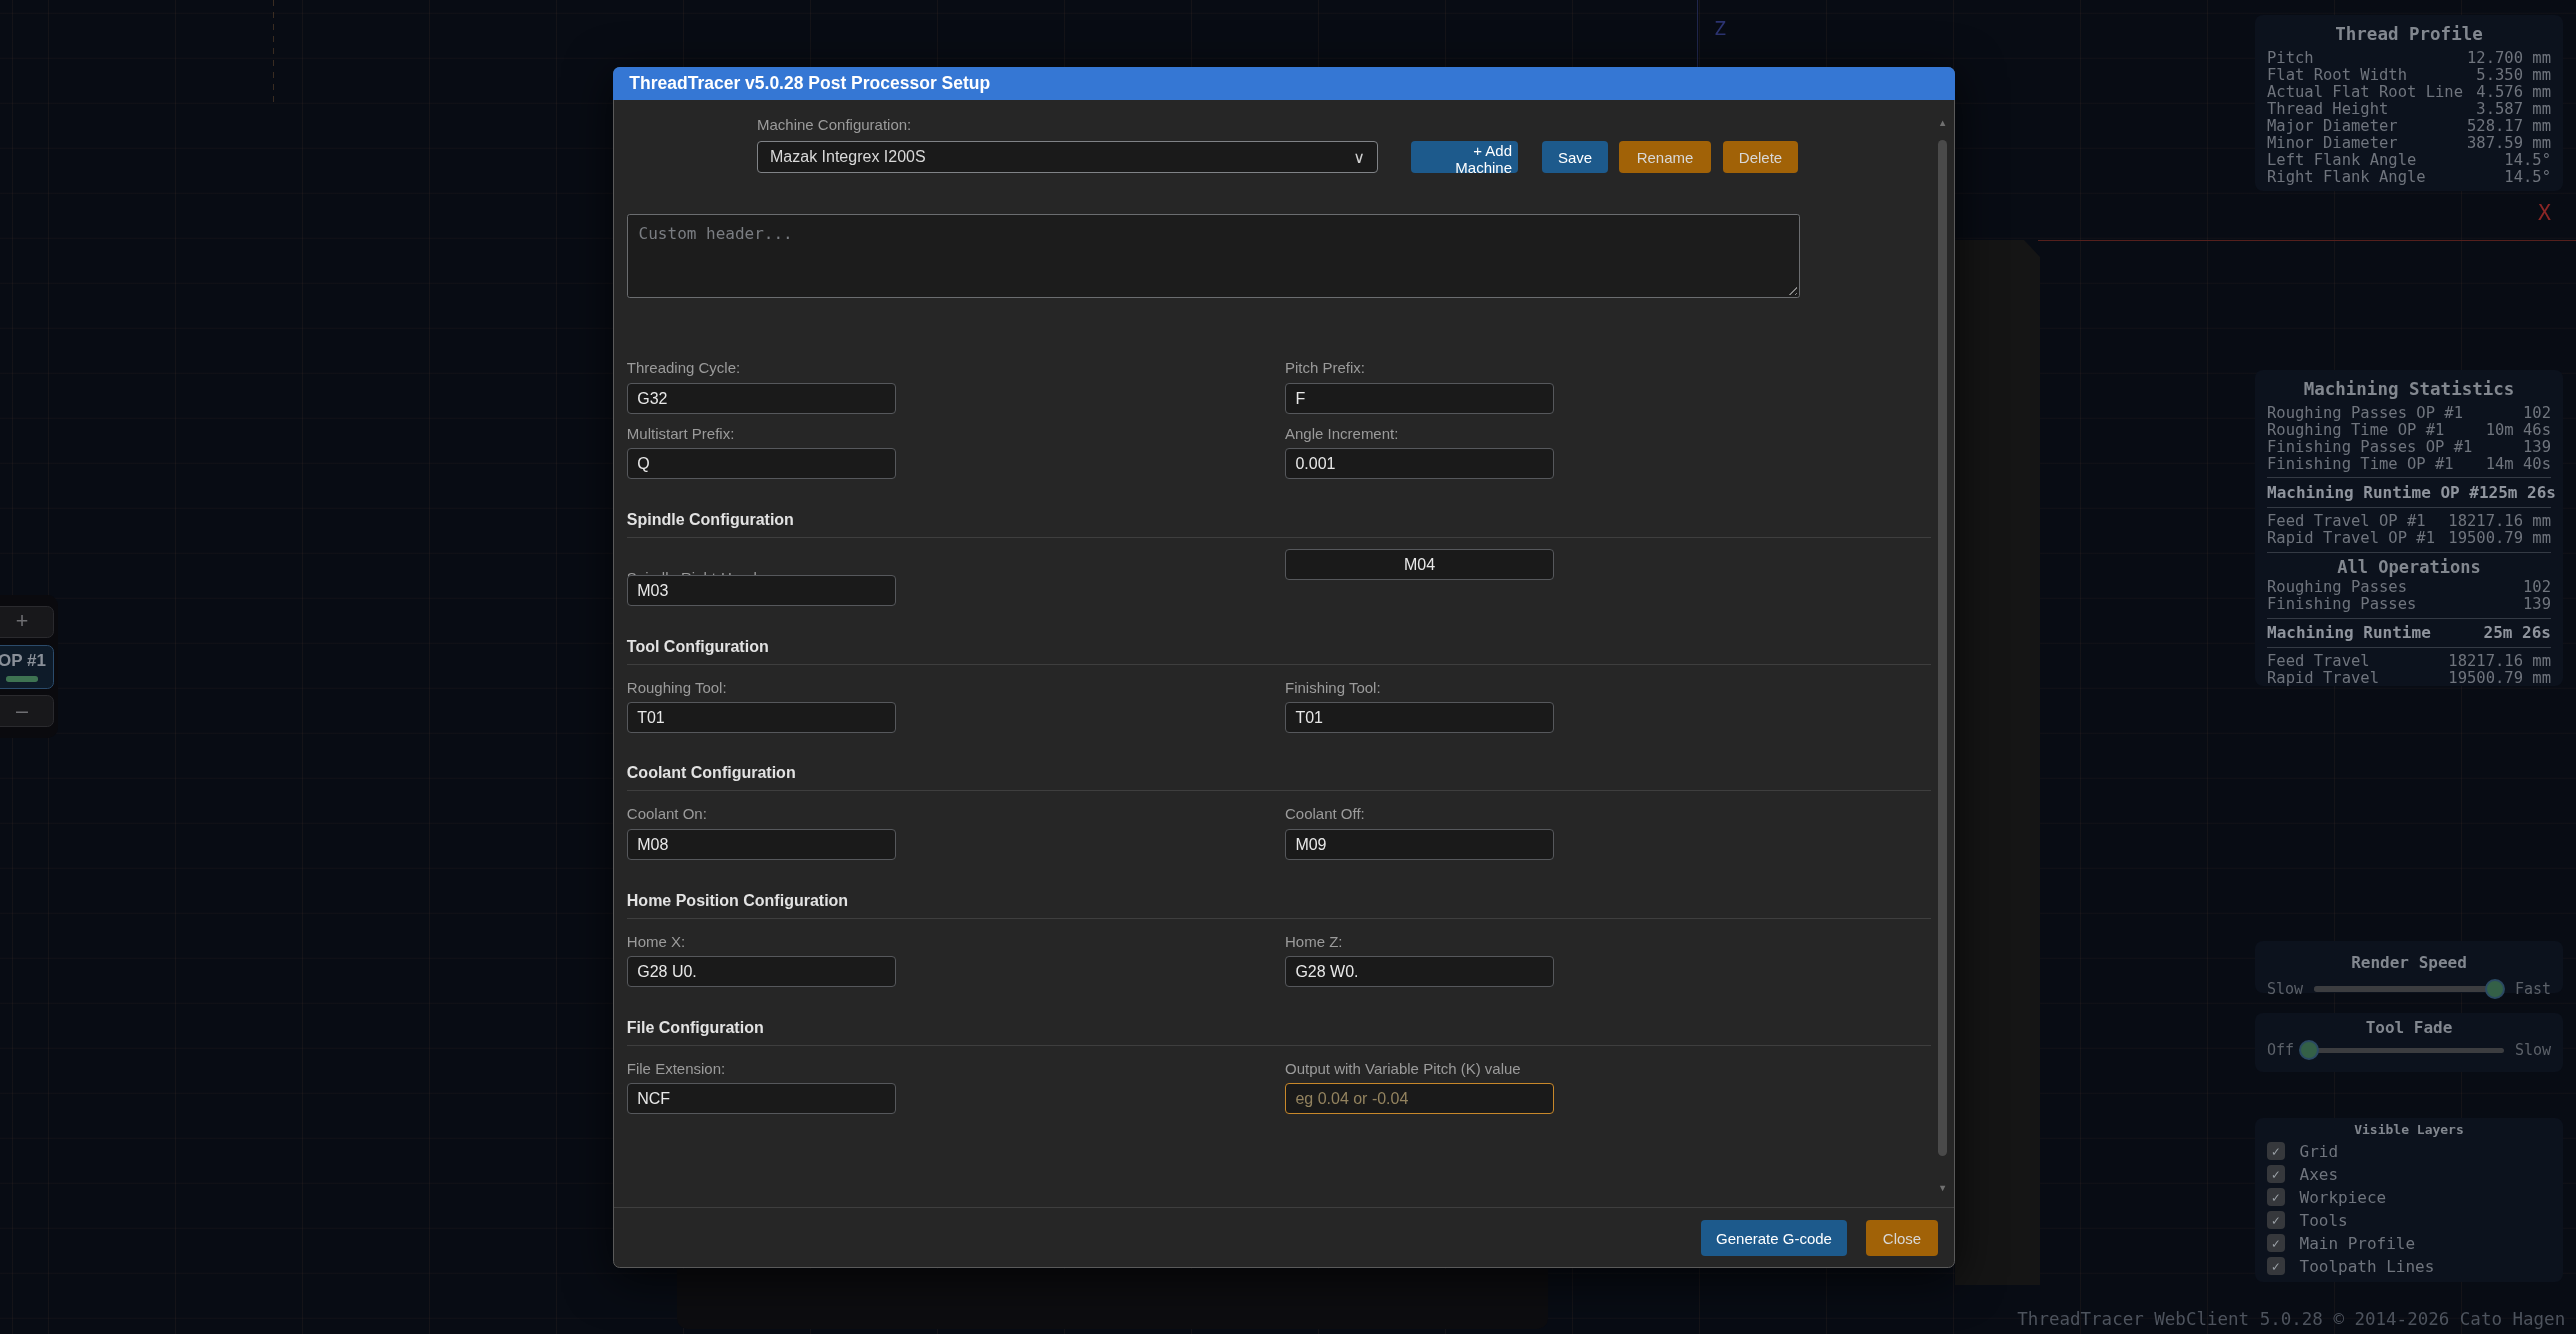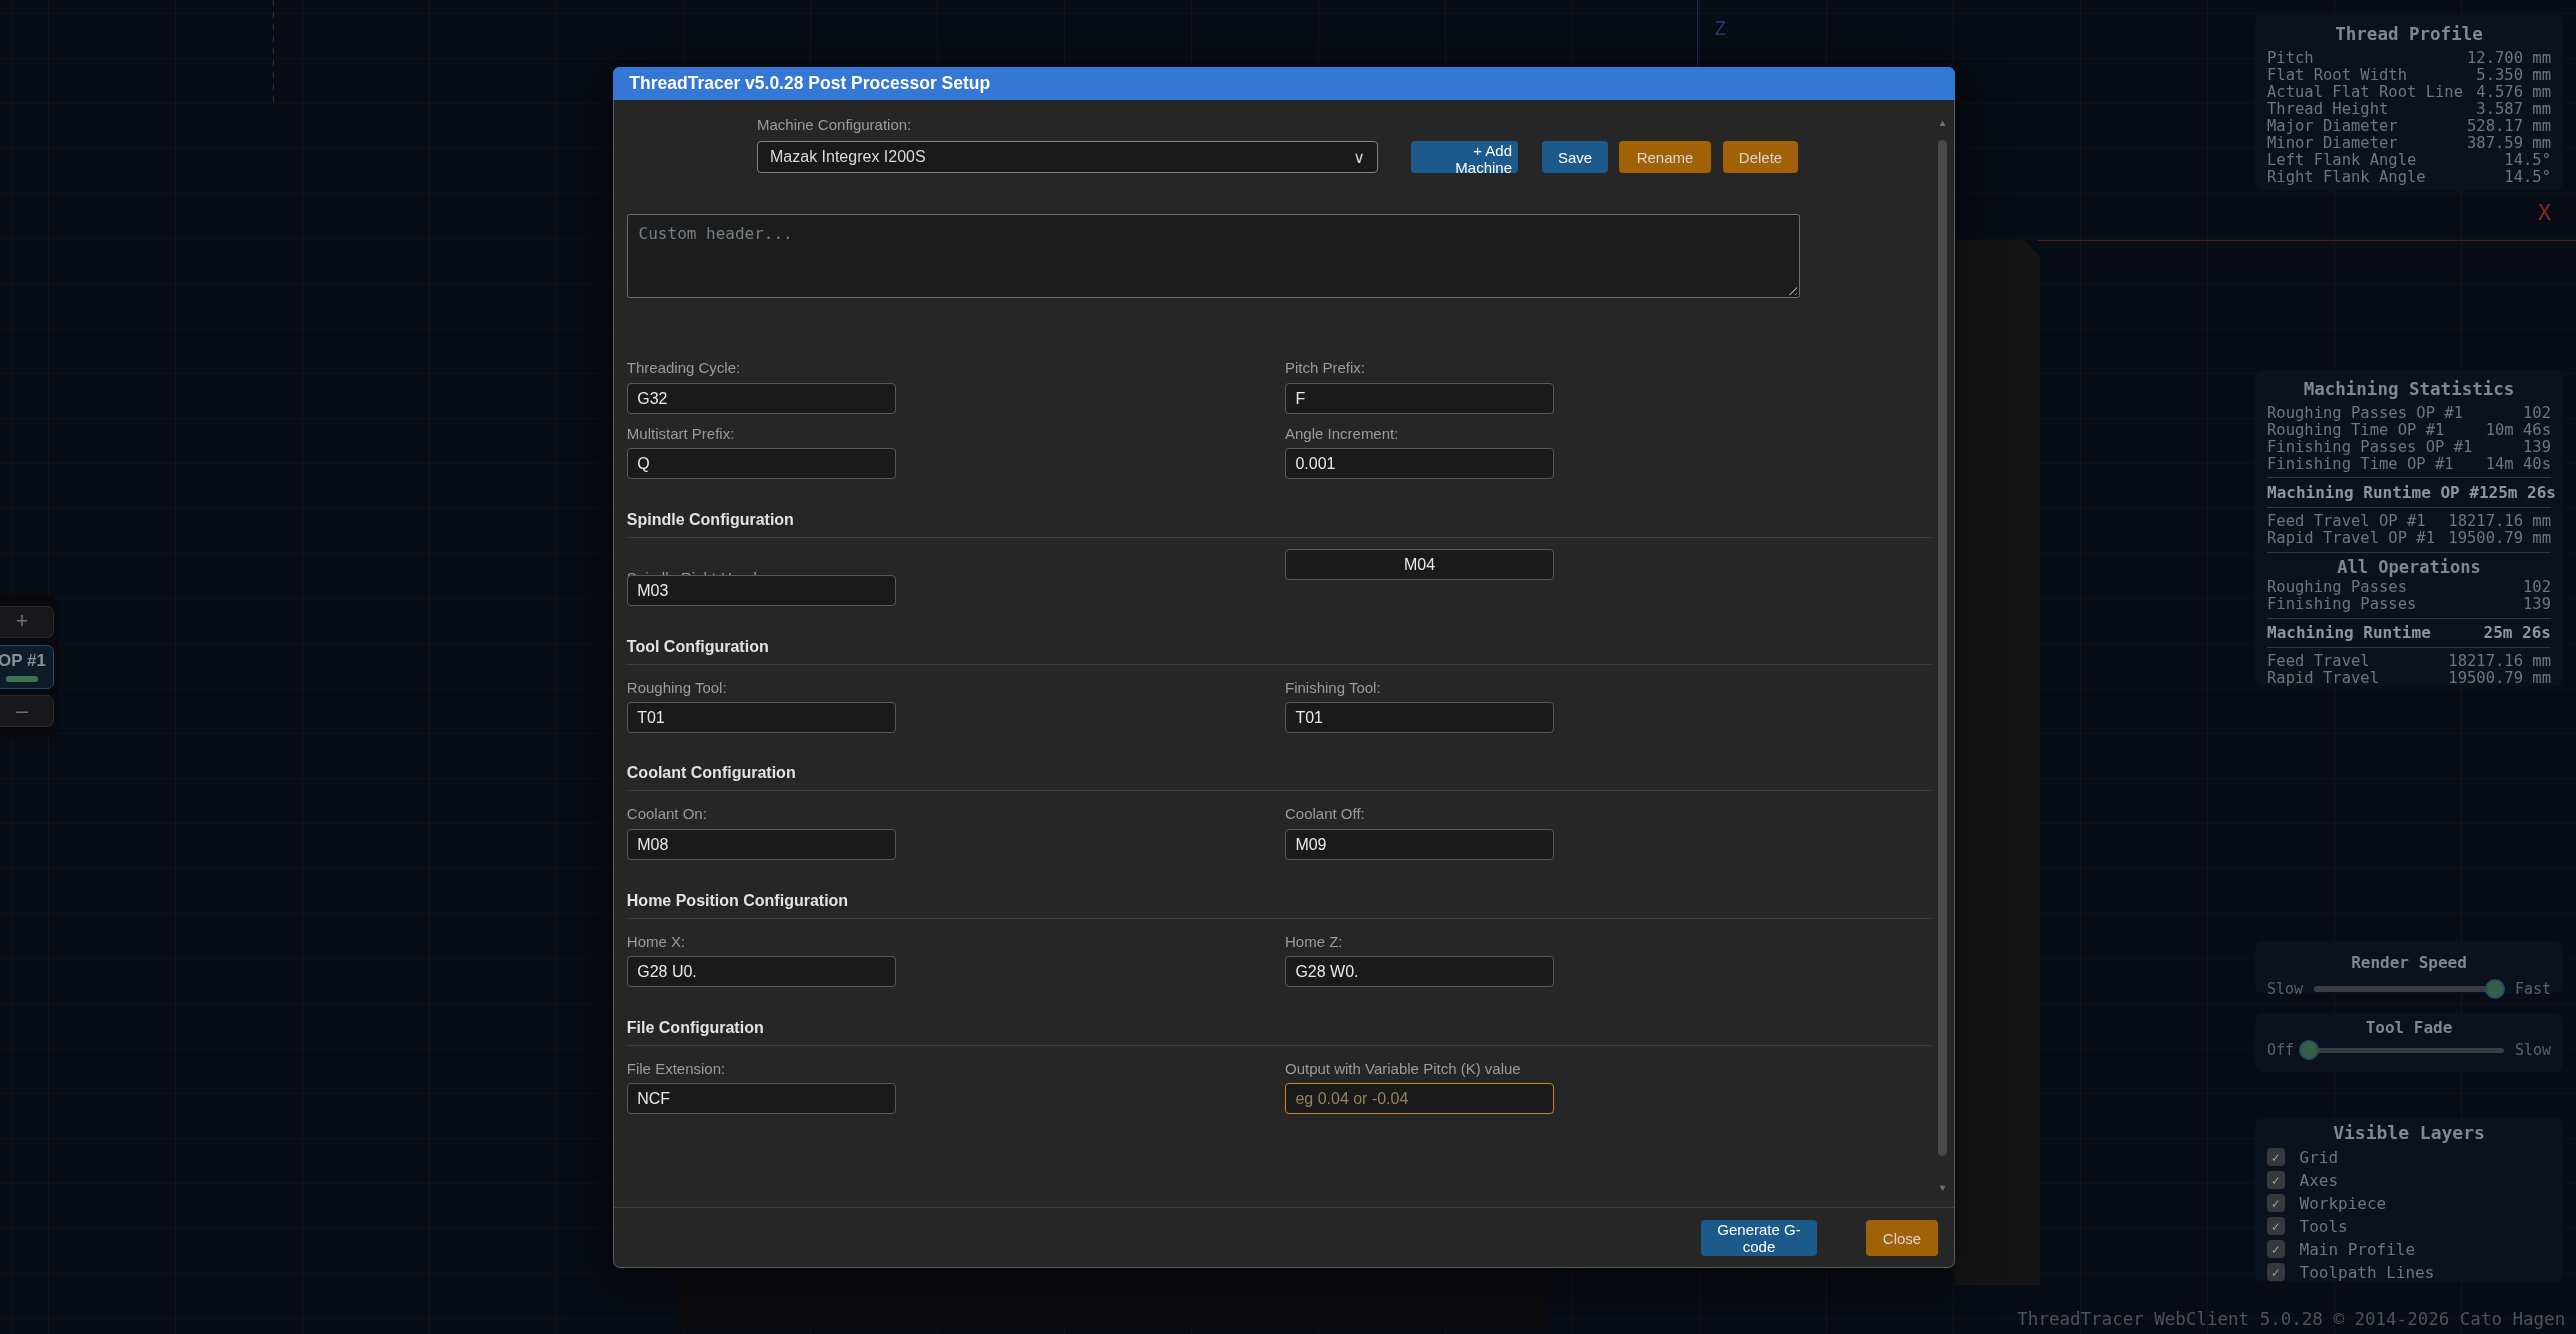--- a/index.html
+++ b/index.html
@@ -265,21 +265,21 @@
   <div class="slider-row">
     <span class="end-label">Off</span>
     <div class="slider-track">
       <div class="slider-thumb" style="left: 2%;"></div>
     </div>
     <span class="end-label">Slow</span>
   </div>
 </div>
 
 <div class="hud-panel" style="top:1118px;height:164px;padding-top:4px;">
-  <div class="hud-title" style="font-size:18px;margin:0 0 2.7px 0;">Visible Layers</div>
+  <div class="hud-title" style="font-size:13px;margin:0 0 2.7px 0;">Visible Layers</div>
   <div class="layer-row">
     <span class="layer-check">
         <span>✓</span>
       </span>
     <span>Grid</span>
   </div>
   <div class="layer-row">
     <span class="layer-check">
         <span>✓</span>
       </span>
@@ -366,21 +366,21 @@
     <input class="m-input" style="left: 671px; top: 855px;" value="G28 W0.">
 
     <div class="section-title" style="top:918px;">File Configuration</div>
     <div class="m-label" style="left:12.8px;top:959px;">File Extension:</div>
     <input class="m-input" style="left: 12.8px; top: 982px;" value="NCF">
     <div class="m-label" style="left:671px;top:959px;">Output with Variable Pitch (K) value</div>
     <input class="m-input hl" style="left: 671px; top: 982px;" placeholder="eg 0.04 or -0.04">
 
 
     <div class="footer-divider"></div>
-    <button class="m-btn btn-blue" style="left:1087px;top:1119px;width:116px;height:36px;">Generate G-code</button>
+    <button class="m-btn btn-blue" style="left:1087px;top:1119px;width:146px;height:36px;">Generate G-code</button>
     <button class="m-btn btn-gray" style="left:1252px;top:1119px;width:72px;height:36px;">Close</button>
 
     <div class="scroll-track">
       <div class="scroll-arrow" style="top:5.4px;">▲</div>
       <div class="scroll-thumb"></div>
       <div class="scroll-arrow" style="top:1070px;">▼</div>
     </div>
   </div>
 </div>
 

